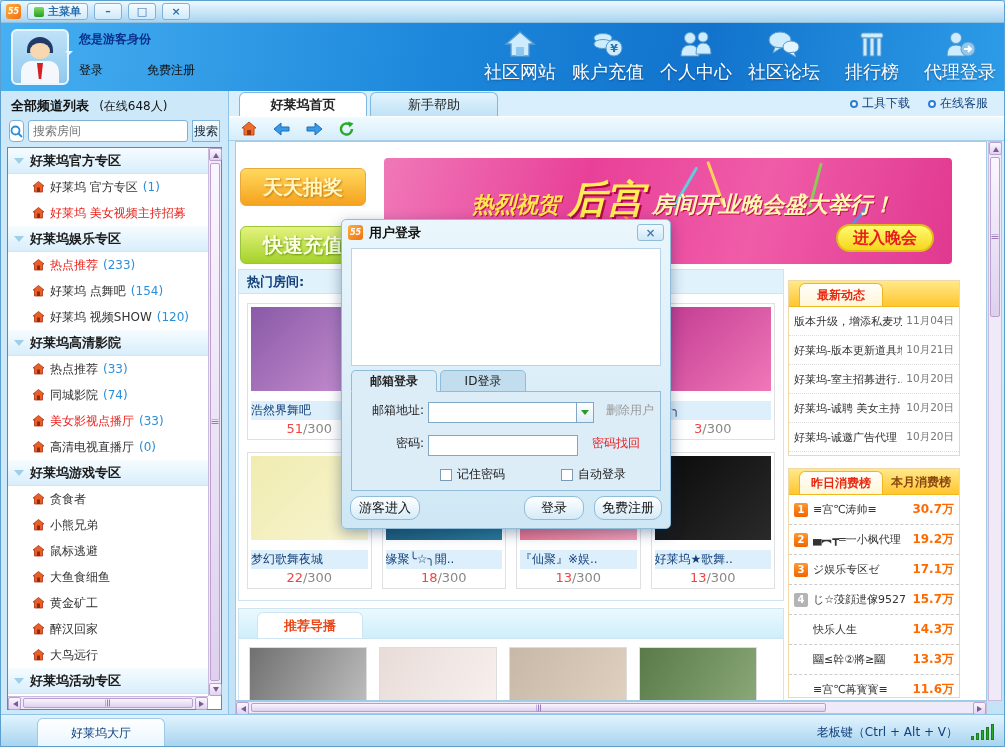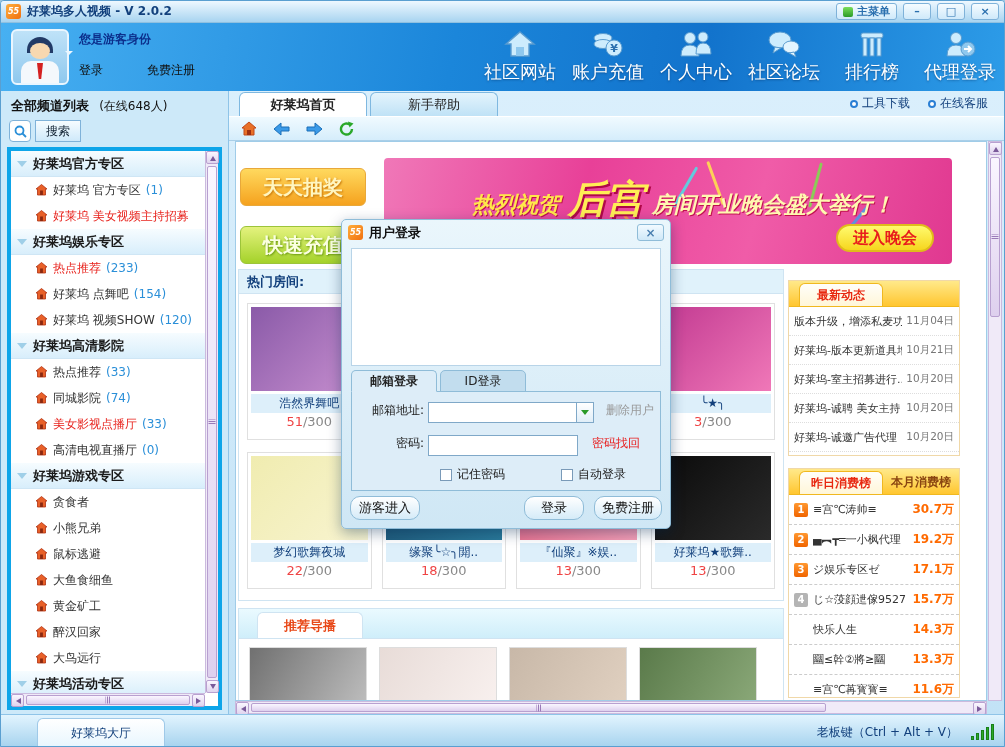--- a/index.html
+++ b/index.html
@@ -45,21 +45,21 @@
   .sidebar{position:absolute;left:0;top:0;width:228px;bottom:0;background:#cde9f9;border-right:1px solid #8fc4e8;}
   .s-titlerow{padding:6px 10px 3px;font-size:13px;color:#111;}
   .s-title{font-weight:bold;}
   .s-online{font-size:12px;margin-left:6px;}
   .s-searchrow{display:flex;align-items:center;gap:4px;margin:2px 8px 4px;}
   .s-magbox{width:22px;height:22px;background:#fff;border:1px solid #7fb2d9;border-radius:4px;display:flex;align-items:center;justify-content:center;}
   .s-input{flex:1;height:22px;border:1px solid #7fb2d9;border-radius:3px;font-size:12px;padding:0 4px;color:#333;
            font-family:"DejaVu Sans","Liberation Sans",sans-serif;}
   .s-btn{width:46px;height:22px;border:1px solid #7fb2d9;border-radius:0;background:linear-gradient(#f6fcff,#cfe9fa);
          font-size:12px;color:#123;display:flex;align-items:center;justify-content:center;}
-  .treewrap{position:absolute;left:6px;right:6px;top:56px;bottom:4px;background:#fff;border:4px solid #0ea5e9;}
+  .treewrap{position:absolute;left:6px;right:6px;top:56px;bottom:4px;background:#fff;border:1px solid #0ea5e9;}
   .tree{position:absolute;left:0;top:0;right:13px;bottom:13px;overflow:hidden;}
   .tgroup{height:26px;display:flex;align-items:center;gap:6px;padding:0 6px;
           background:linear-gradient(#f6fcff,#d8eefb);border-bottom:1px solid #cfe6f5;
           font-size:13px;font-weight:bold;color:#1a1a1a;cursor:pointer;}
   .titem{height:26px;display:flex;align-items:center;gap:5px;padding-left:24px;font-size:12px;color:#333;cursor:pointer;white-space:nowrap;}
   .titem.red{color:#e8241e;}
   .tcount{color:#2a8fd8;}
   .tri{width:0;height:0;border:5px solid transparent;border-top:6px solid #9fcfe8;margin-top:5px;}
 
   
@@ -112,22 +112,22 @@
           background:linear-gradient(#fffa6e,#f6d61e);border:2px solid #e0bc1a;color:#e81c1c;
           font-size:16px;font-weight:bold;display:flex;align-items:center;justify-content:center;cursor:pointer;}
 
   
   .hotbox{position:absolute;left:2px;top:127px;width:546px;height:332px;border:1px solid #cfe4f2;}
   .hothead{height:24px;background:#e0f2fb;border-bottom:1px solid #cfe4f2;display:flex;align-items:center;
            padding:0 8px;font-size:13px;font-weight:bold;color:#12407c;}
   .roomgrid{display:grid;grid-template-columns:repeat(4,1fr);gap:12px 10px;padding:9px 8px;}
   .room{height:137px;background:#fff;border:1px solid #e0e0e0;padding:3px;cursor:pointer;}
   .room-img{height:84px;background:#eee;}
-  .room-name{height:19px;line-height:19px;margin-top:3px;background:#ddeffa;font-size:12px;color:#12407c;
-             text-align:center;white-space:nowrap;overflow:hidden;}
+  .room-name{height:19px;line-height:19px;margin-top:10px;background:#ddeffa;font-size:12px;color:#12407c;
+             white-space:nowrap;overflow:hidden;}
   .room-count{height:18px;text-align:center;font-size:13px;margin-top:1px;}
   .room-count .cur{color:#ef4444;}
   .room-count .max{color:#888;}
 
   
   .recbox{position:absolute;left:2px;top:466px;width:546px;height:94px;border:1px solid #cfe4f2;overflow:hidden;}
   .rechead{height:30px;background:linear-gradient(#eafaff,#cfeefa);border-bottom:1px solid #cfe4f2;display:flex;align-items:flex-end;}
   .rectab{margin-left:18px;width:106px;height:26px;background:#fff;border:1px solid #cfe4f2;border-bottom:0;
           border-radius:6px 6px 0 0;display:flex;align-items:center;justify-content:center;
           font-size:13px;font-weight:bold;color:#e84818;}
@@ -203,21 +203,20 @@
   .d-btn{height:24px;border:1px solid #8fbcd8;border-radius:10px;background:linear-gradient(#ffffff,#d5ebf8);
          font-size:13px;color:#111;display:flex;align-items:center;justify-content:center;cursor:pointer;}
 </style>
 </head>
 <body>
 
 <div class="app">
 
   <div class="titlebar">
     <div class="applogo">55</div>
-    <div class="apptitle">好莱坞多人视频 - V 2.0.2</div>
     <div class="winbtn">
       <span class="menuicn"></span>
       <span>主菜单</span>
     </div>
     <div class="winbtn">–</div>
     <div class="winbtn">□</div>
     <div class="winbtn">×</div>
   </div>
 
   <div class="header">
@@ -314,20 +313,21 @@
         <span class="s-title">全部频道列表</span>
         <span class="s-online">(在线648人)</span>
       </div>
       <div class="s-searchrow">
         <div class="s-magbox">
           <svg width="13" height="13" viewBox="0 0 13 13">
               <circle cx="5.5" cy="5.5" r="4" fill="none" stroke="#2a8fd8" stroke-width="1.8"></circle>
               <line x1="8.5" y1="8.5" x2="12" y2="12" stroke="#2a8fd8" stroke-width="1.8"></line>
             </svg>
         </div>
+        <input class="s-input" placeholder="搜索房间" style="">
         <div class="s-btn">搜索</div>
       </div>
       <div class="treewrap">
         <div class="tree">
 
             <div class="tgroup">
               <span class="tri"></span>
               <span>好莱坞官方专区</span>
             </div>
 

